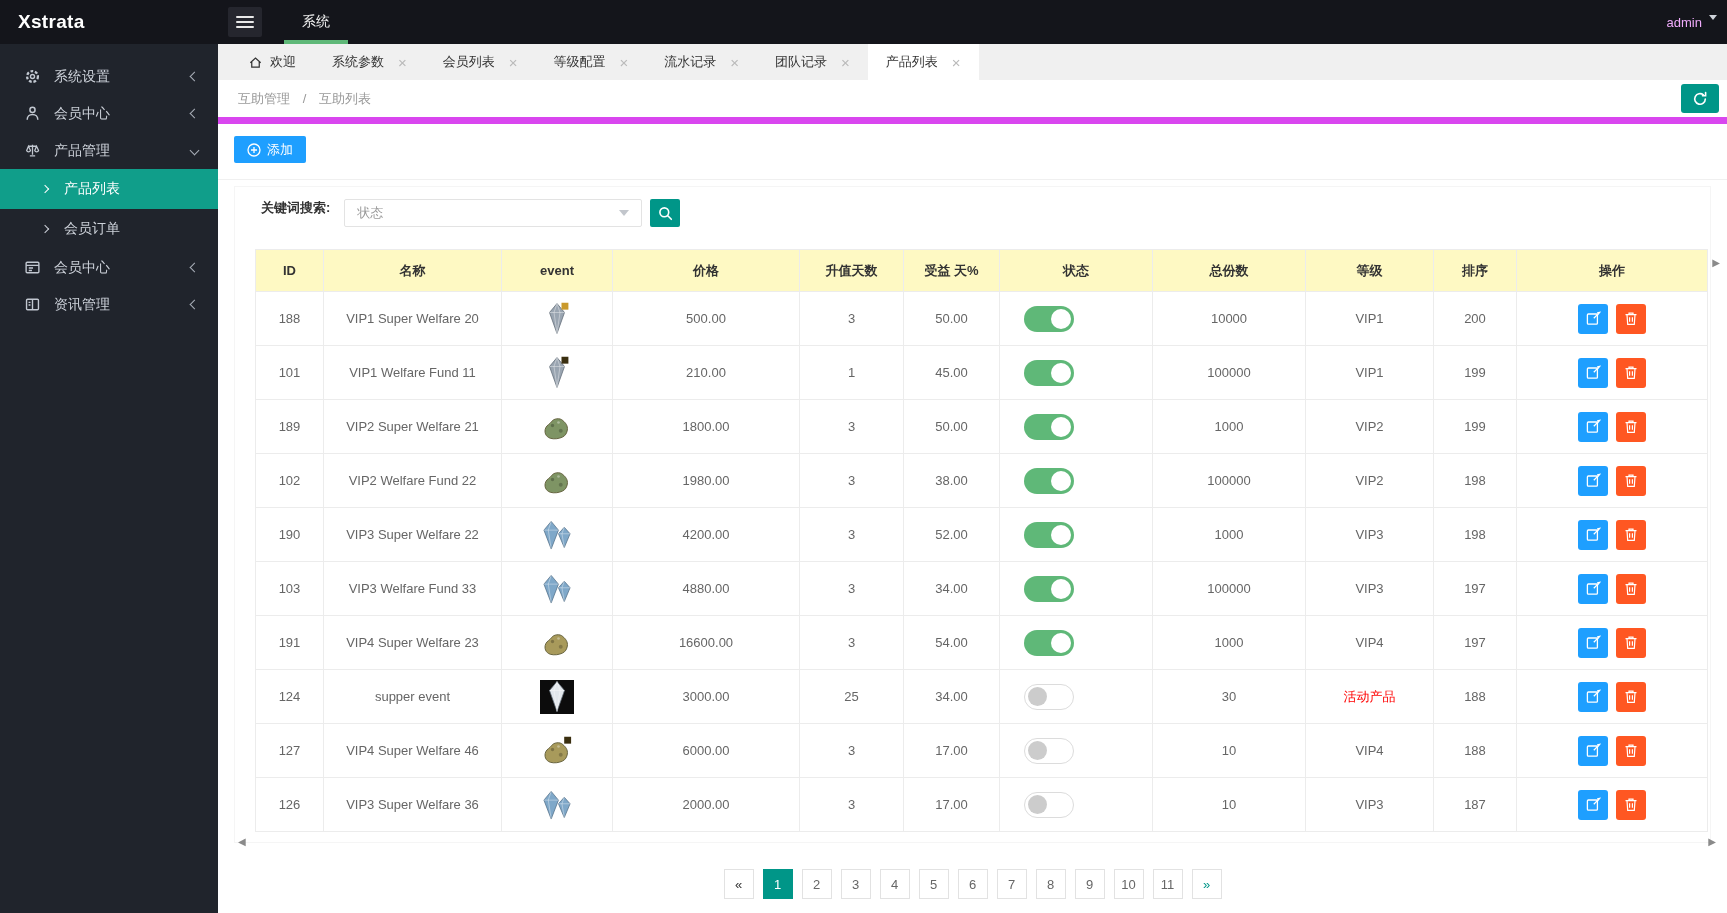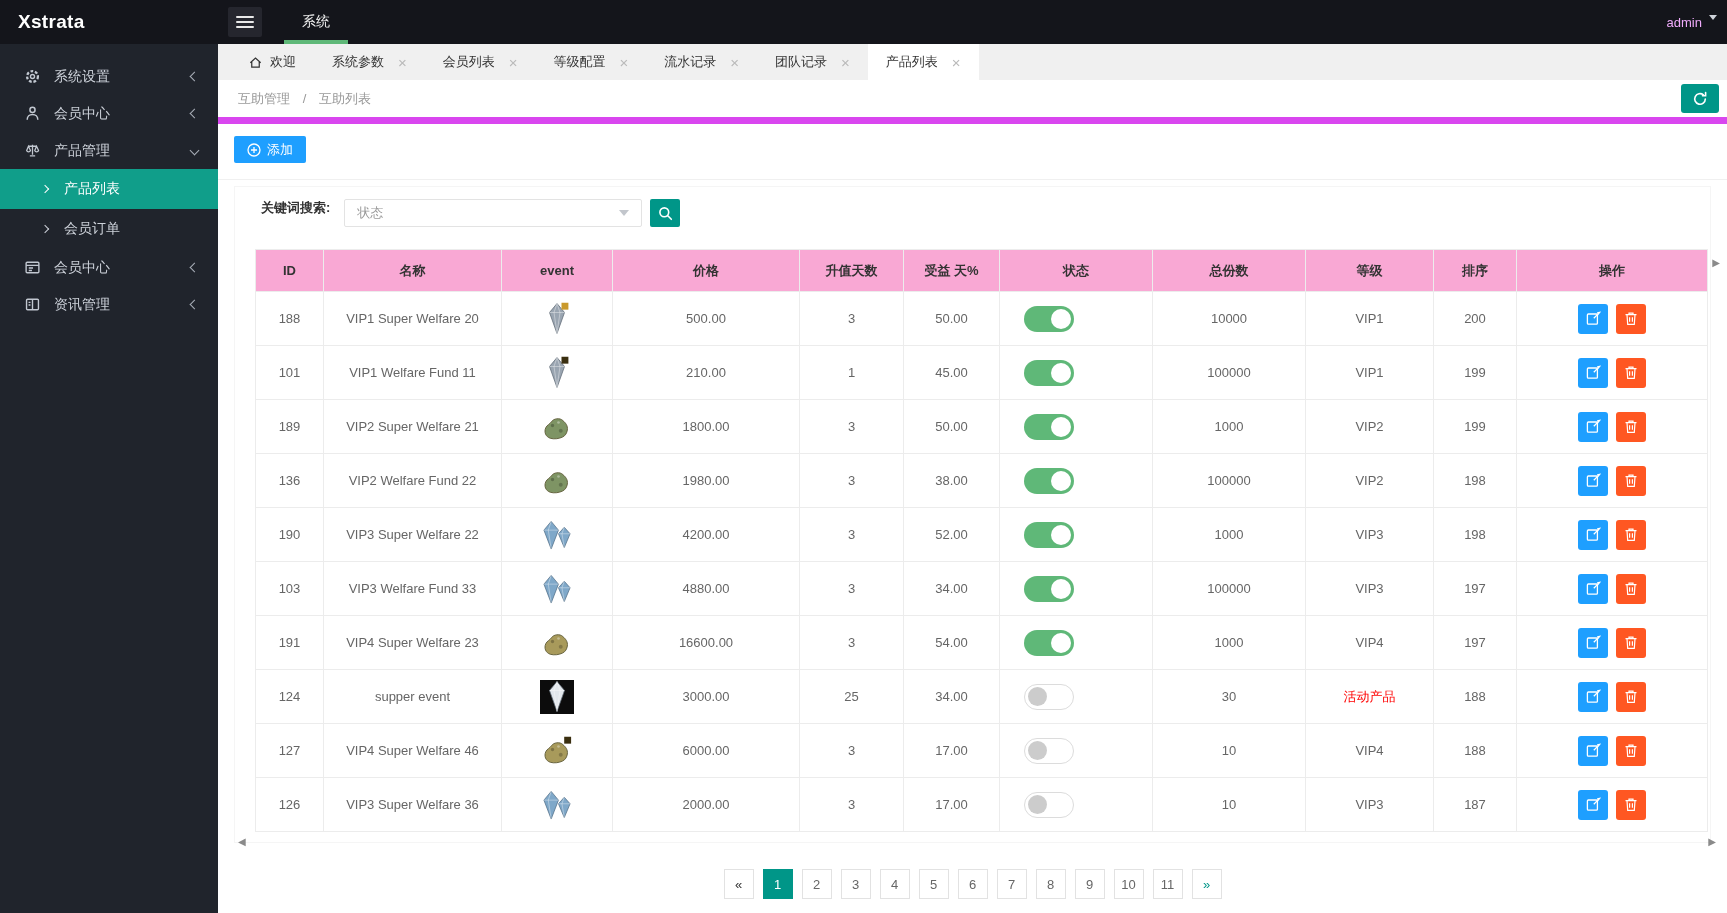--- a/index.html
+++ b/index.html
@@ -52,21 +52,21 @@
   .search-label{font-size:13px;font-weight:700;color:#333;margin:0 10px 0 6px;white-space:nowrap}
   .search-input{width:298px;height:28px;border:1px solid #e3e3e3;border-radius:2px;padding:0 10px;font-size:13px;color:#666;outline:none}
   .search-input::placeholder{color:#b3b3b3}
   .status-select{width:298px;height:28px;border:1px solid #e3e3e3;border-radius:2px;margin-left:4px;display:flex;align-items:center;padding:0 12px;font-size:13px;color:#999;cursor:pointer}
   .status-select .sel-label{flex:1}
   .sel-caret{width:0;height:0;border-left:5px solid transparent;border-right:5px solid transparent;border-top:6px solid #c2c6cc}
   .search-btn{width:30px;height:28px;margin-left:8px;background:#009688;border:none;border-radius:2px;display:inline-flex;align-items:center;justify-content:center;cursor:pointer}
 
   table{border-collapse:collapse;table-layout:fixed;width:1452px;margin-top:22px}
   th,td{border:1px solid #ececec;text-align:center;font-size:13px;color:#666;overflow:hidden;white-space:nowrap}
-  th{height:42px;background:#f9a8d4;color:#333;font-weight:700}
+  th{height:42px;background:#fef9c3;color:#333;font-weight:700}
   td{height:54px}
   td.cell-status{text-align:left;padding-left:24px}
   .logo-wrap{display:inline-flex;align-items:center;justify-content:center;vertical-align:middle}
   .logo-wrap.dark{width:34px;height:34px;background:#0c0c0c}
   .toggle{position:relative;display:inline-block;width:50px;height:26px;border-radius:13px;cursor:pointer;vertical-align:middle}
   .toggle.on{background:#5FB878}
   .toggle.on .knob{position:absolute;right:3px;top:3px;width:20px;height:20px;border-radius:50%;background:#fff}
   .toggle.off{background:#fff;border:1px solid #dcdcdc}
   .toggle.off .knob{position:absolute;left:3px;top:2px;width:19px;height:19px;border-radius:50%;background:#ccc}
   .op-btn{width:30px;height:30px;border:none;border-radius:3px;display:inline-flex;align-items:center;justify-content:center;margin:0 4px;cursor:pointer;vertical-align:middle}
@@ -373,21 +373,21 @@
                     </span>
                   </button><button class="op-btn del">
                     <span style="display:inline-flex">
                       <svg width="14" height="15" viewBox="0 0 14 15" fill="none" stroke="#fff" stroke-width="1.2">
                         <path d="M1.5 3.7h11M5 3.7V2.2h4v1.5M3 3.7l.7 9.6h6.6l.7-9.6M5.6 6.2v4.6M8.4 6.2v4.6"></path>
                       </svg>
                     </span>
                   </button></td>
               </tr>
               <tr>
-                <td>136</td>
+                <td>102</td>
                 <td>VIP2 Welfare Fund 22</td>
                 <td><span class="logo-wrap">
                     <svg width="30" height="30" viewBox="0 0 20 20">
                       <path d="M5.5 17.5c-3-1-4.3-4-3-7 .9-2 2.6-2.2 3.8-4 1.4-2.2 5.6-2.8 7.6-.8 1.8 1.6 3.4 3.3 3 6.3-.3 2-1.3 3.8-3.2 4.7-2.2 1.1-5.7 1.6-8.2.8z" fill="#7e9464" stroke="#5d5a35" stroke-width="0.6"></path>
                       <circle cx="7" cy="9" r="1.1" fill="rgba(0,0,0,0.25)"></circle>
                       <circle cx="12.5" cy="12.5" r="1.3" fill="rgba(0,0,0,0.22)"></circle>
                       <circle cx="11" cy="7" r="0.9" fill="rgba(255,255,255,0.35)"></circle>
                     </svg>
                   </span></td>
                 <td>1980.00</td>

